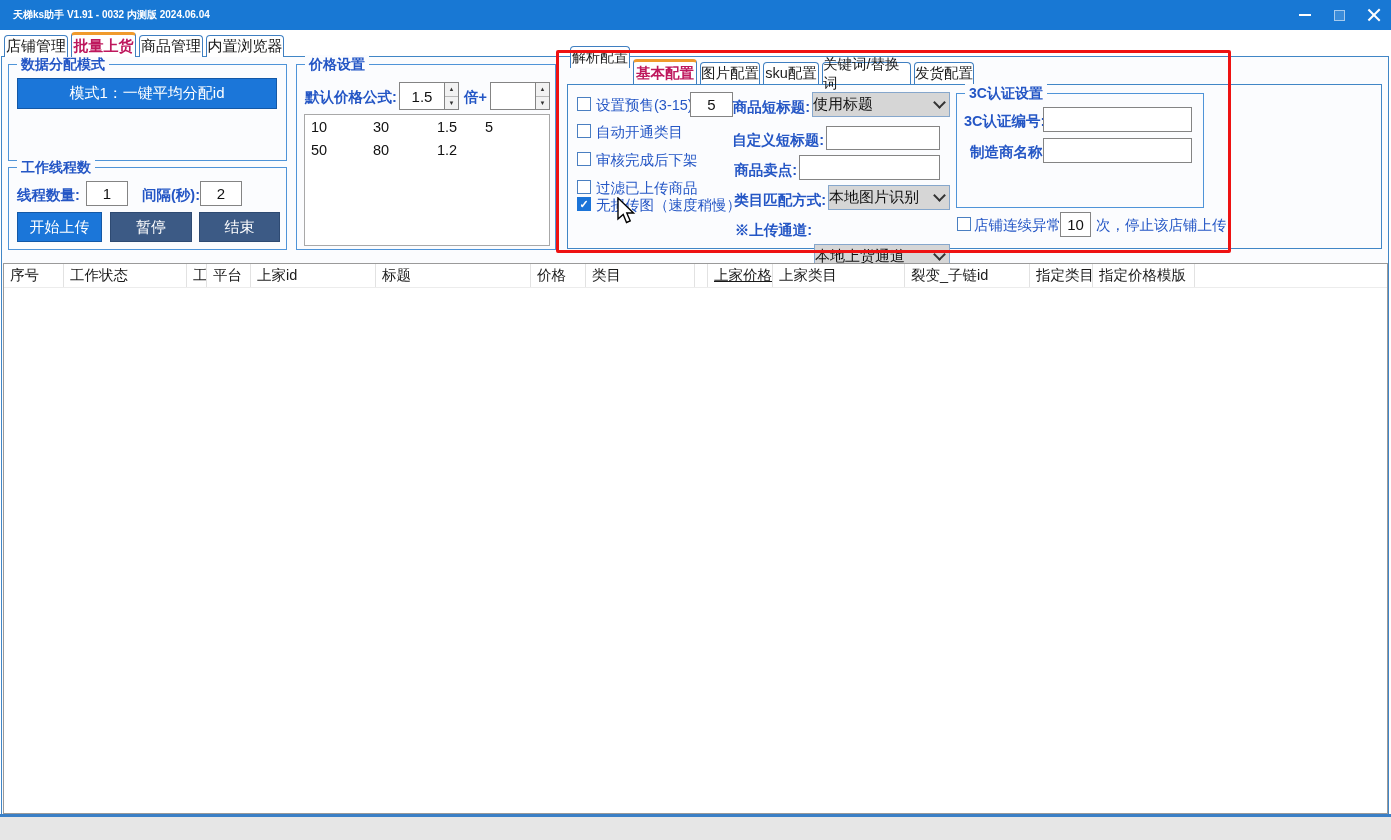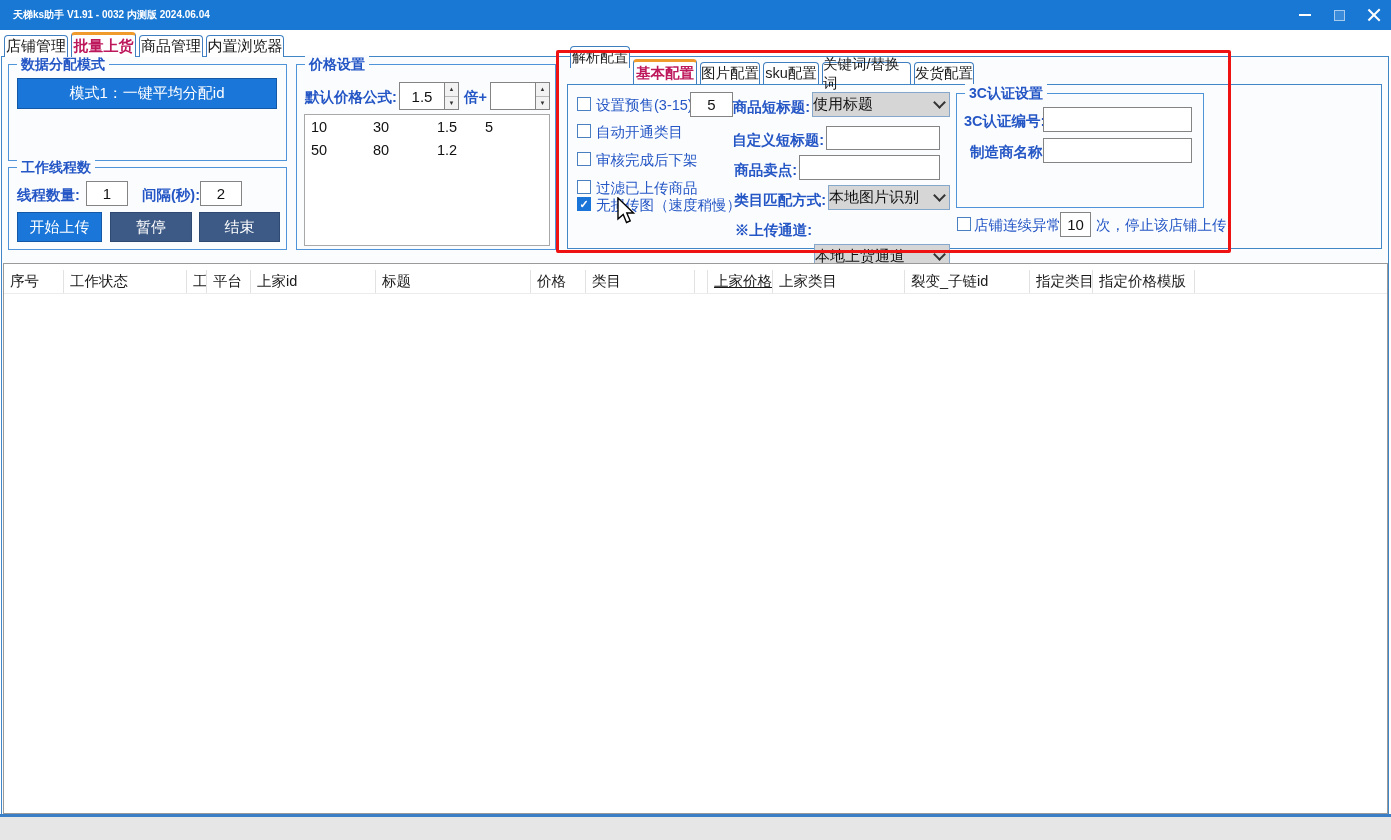--- a/index.html
+++ b/index.html
@@ -71,21 +71,21 @@
   
   .ptable { position:absolute; background:#fff; border:1px solid #a8a8a8; }
   .prow { display:flex; height:23px; align-items:center; }
   .prow.phead { font-weight:bold; border-bottom:1px solid #d9d9d9; }
   .pcell { height:100%; display:flex; align-items:center; padding-left:6px; border-right:1px solid #d9d9d9; font-size:14.5px; }
   .prow:not(.phead) .pcell { border-right:none; }
 
   
   .listview { position:absolute; left:3px; top:263px; width:1385px; height:551px;
               background:#fff; border:1px solid #9a9a9a; }
-  .lv-header { display:flex; height:24px; border-bottom:1px solid #ececec;margin-top:6px; }
+  .lv-header { display:flex; height:24px; border-bottom:1px solid #ececec; }
   .lv-cell { height:100%; display:flex; align-items:center; padding-left:6px;
              border-right:1px solid #e2e2e2; font-size:14.5px; color:#1a1a1a; white-space:nowrap; overflow:hidden; }
 
   
   .red-rect { position:absolute; left:556px; top:50px; width:675px; height:203px;
               border:3px solid #ee1212; border-radius:2px; z-index:50; pointer-events:none; }
 
   .bottom-line { position:absolute; left:0; top:814px; width:1391px; height:3px; background:#3a7fc6; }
   .bottom-strip { position:absolute; left:0; top:817px; width:1391px; height:23px; background:#e6e6e6; }
 

